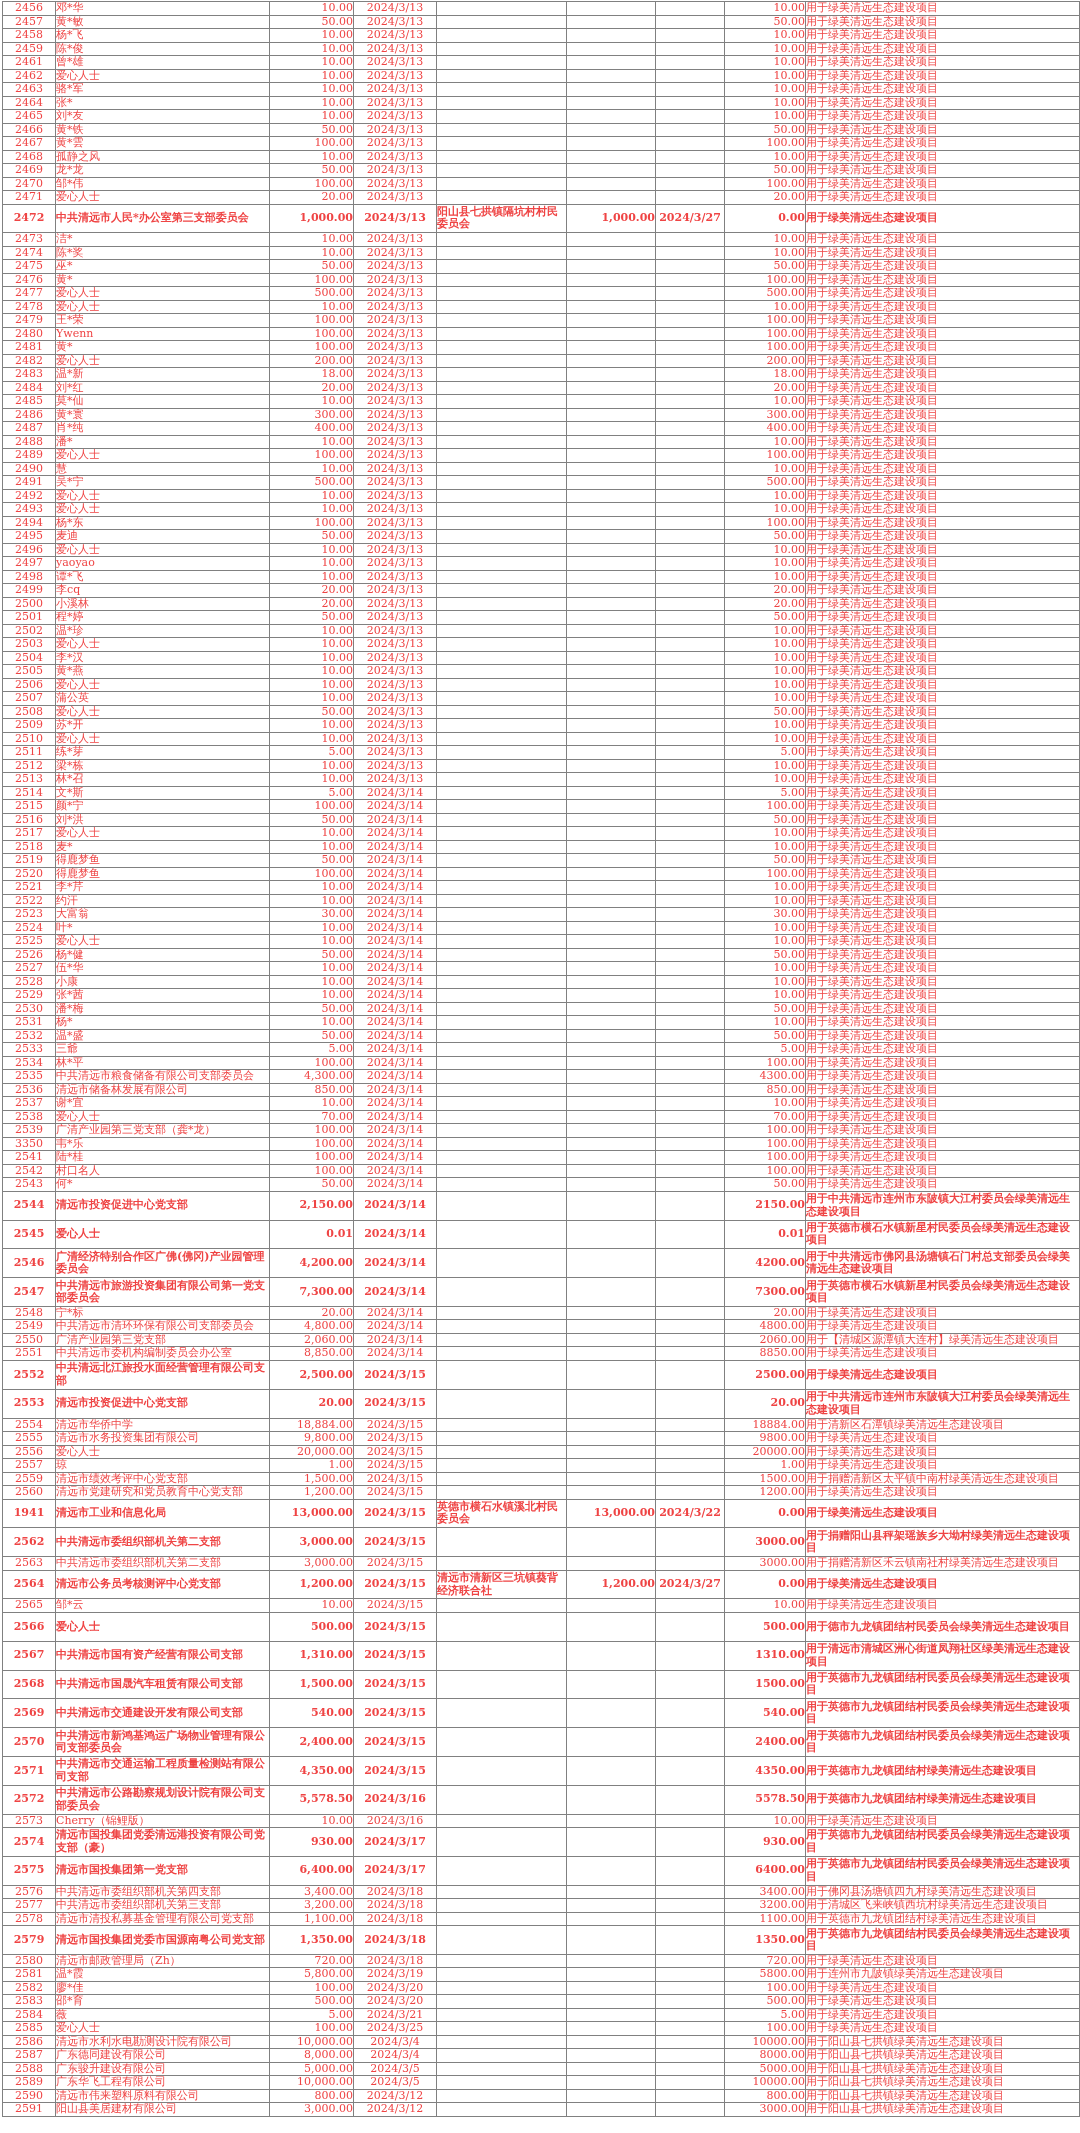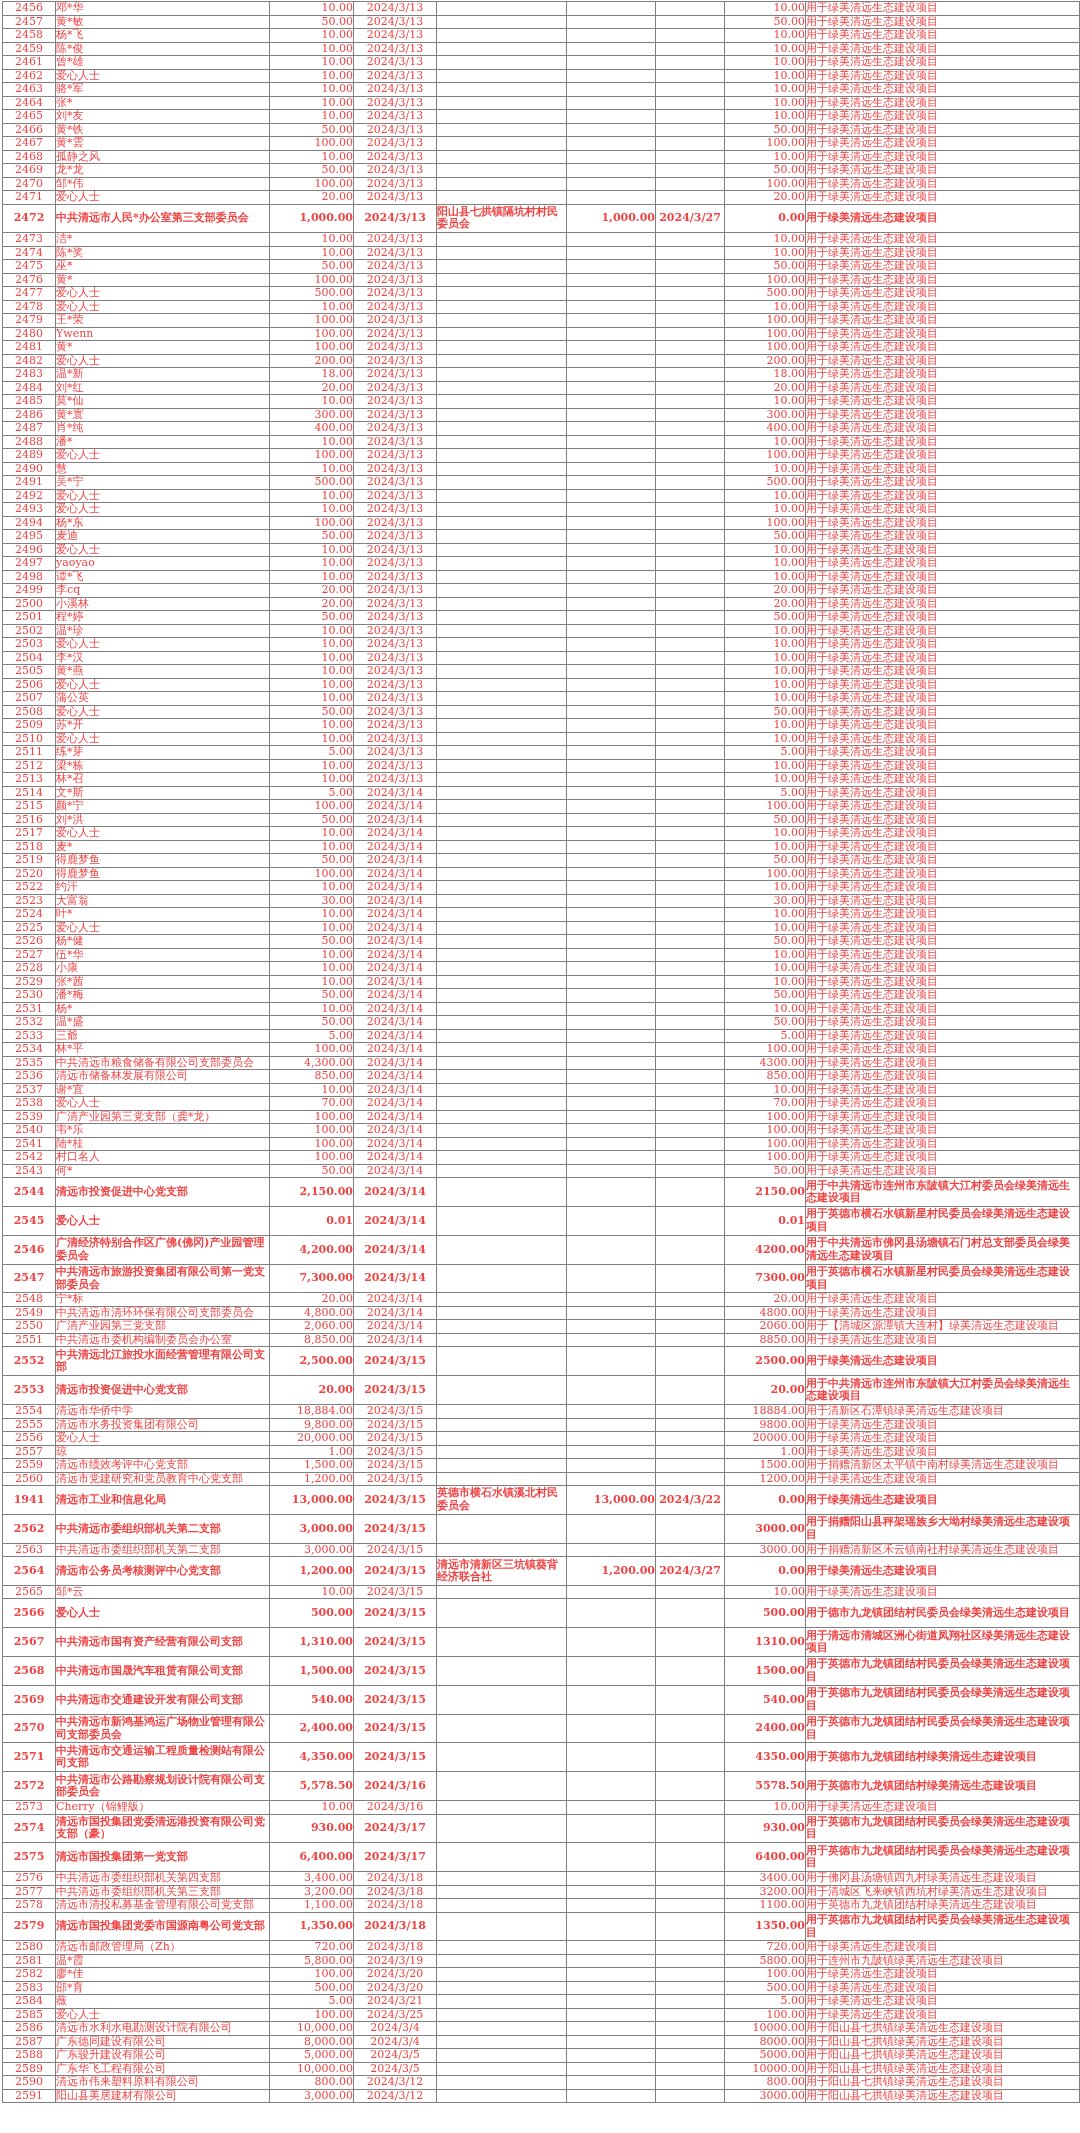--- a/index.html
+++ b/index.html
@@ -754,20 +754,31 @@
           <td class="c-name">得鹿梦鱼</td>
           <td class="c-amt">100.00</td>
           <td class="c-date">2024/3/14</td>
           <td class="c-rcpt"></td>
           <td class="c-uamt"></td>
           <td class="c-udate"></td>
           <td class="c-bal">100.00</td>
           <td class="c-purp">用于绿美清远生态建设项目</td>
         </tr>
         <tr class="r">
+          <td class="c-no">2521</td>
+          <td class="c-name">李*芹</td>
+          <td class="c-amt">10.00</td>
+          <td class="c-date">2024/3/14</td>
+          <td class="c-rcpt"></td>
+          <td class="c-uamt"></td>
+          <td class="c-udate"></td>
+          <td class="c-bal">10.00</td>
+          <td class="c-purp">用于绿美清远生态建设项目</td>
+        </tr>
+        <tr class="r">
           <td class="c-no">2522</td>
           <td class="c-name">约汗</td>
           <td class="c-amt">10.00</td>
           <td class="c-date">2024/3/14</td>
           <td class="c-rcpt"></td>
           <td class="c-uamt"></td>
           <td class="c-udate"></td>
           <td class="c-bal">10.00</td>
           <td class="c-purp">用于绿美清远生态建设项目</td>
         </tr>
@@ -952,21 +963,21 @@
           <td class="c-name">广清产业园第三党支部（龚*龙）</td>
           <td class="c-amt">100.00</td>
           <td class="c-date">2024/3/14</td>
           <td class="c-rcpt"></td>
           <td class="c-uamt"></td>
           <td class="c-udate"></td>
           <td class="c-bal">100.00</td>
           <td class="c-purp">用于绿美清远生态建设项目</td>
         </tr>
         <tr class="r">
-          <td class="c-no">2540</td>
+          <td class="c-no">3350</td>
           <td class="c-name">韦*乐</td>
           <td class="c-amt">100.00</td>
           <td class="c-date">2024/3/14</td>
           <td class="c-rcpt"></td>
           <td class="c-uamt"></td>
           <td class="c-udate"></td>
           <td class="c-bal">100.00</td>
           <td class="c-purp">用于绿美清远生态建设项目</td>
         </tr>
         <tr class="r">

